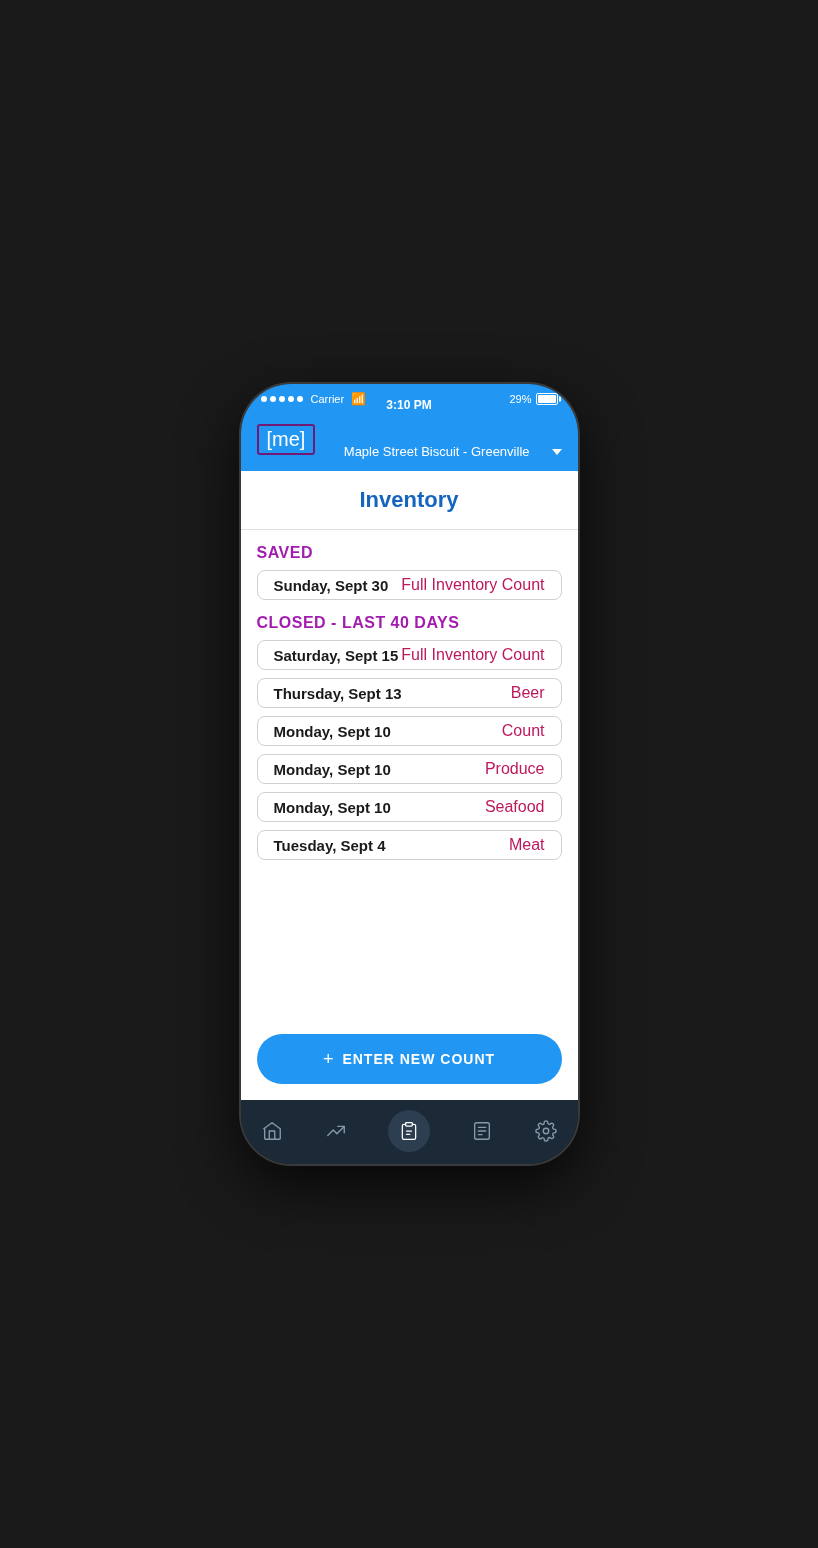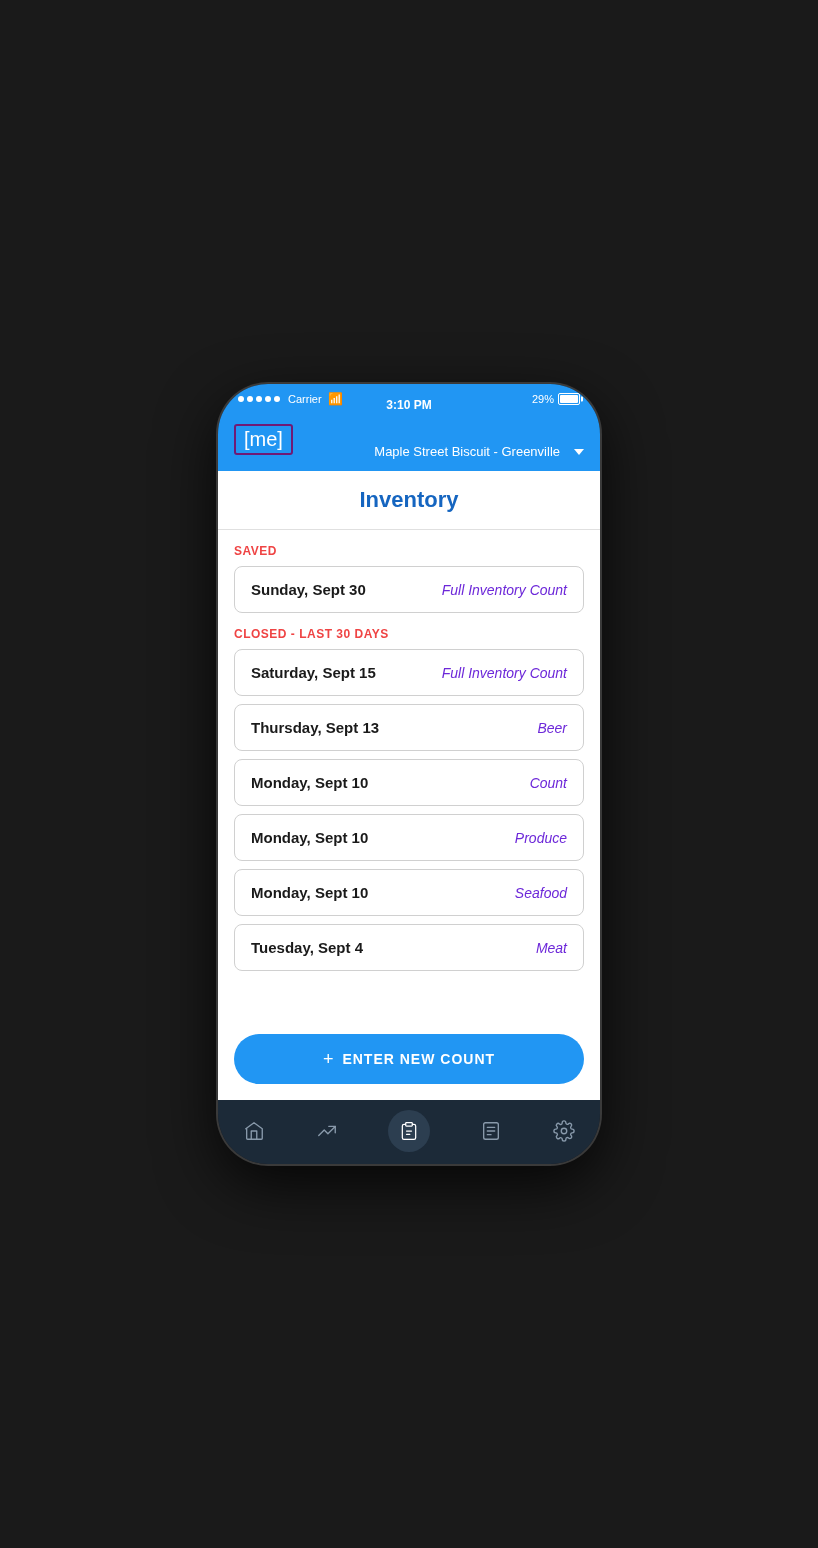--- a/index.html
+++ b/index.html
@@ -7,21 +7,21 @@
     body {
       background: #1a1a1a;
       display: flex;
       justify-content: center;
       align-items: center;
       min-height: 100vh;
       font-family: -apple-system, BlinkMacSystemFont, 'Helvetica Neue', Arial, sans-serif;
     }
 
     .phone-frame {
-      width: 382px;
+      width: 337px;
       height: 780px;
       background: #1c1c1e;
       border-radius: 50px;
       box-shadow: 0 0 0 2px #3a3a3a, 0 20px 60px rgba(0,0,0,0.8);
       overflow: hidden;
       position: relative;
       display: flex;
       flex-direction: column;
     }
 
@@ -129,21 +129,21 @@
       font-size: 20px;
       font-weight: 300;
       border: 2px solid #701a75;
       padding: 2px 8px;
       border-radius: 3px;
     }
 
     .location-selector {
       display: flex;
       align-items: center;
-      gap: 12px;
+      gap: 20px;
       color: white;
       font-size: 13px;
       margin-top: 24px;
     }
 
     .chevron-down {
       width: 0;
       height: 0;
       border-left: 5px solid transparent;
       border-right: 5px solid transparent;
@@ -171,52 +171,51 @@
       color: #1565c0;
     }
 
     .content-area {
       flex: 1;
       padding: 14px 16px;
       overflow-y: auto;
     }
 
     .section-label {
-      font-size: 12px;
+      font-size: 16px;
       font-weight: 700;
-      color: #ef4444;
+      color: #a21caf;
       letter-spacing: 0.5px;
       margin-bottom: 8px;
     }
 
     .inventory-card {
       border: 1px solid #d0d0d0;
       border-radius: 8px;
-      padding: 14px 16px;
+      padding: 5px 16px;
       display: flex;
       justify-content: space-between;
       align-items: center;
       margin-bottom: 8px;
       background: white;
     }
 
     .inventory-card:last-child {
       margin-bottom: 0;
     }
 
     .card-date {
       font-size: 15px;
       font-weight: 700;
       color: #1a1a1a;
     }
 
     .card-type {
-      font-size: 14px;
-      color: #6d28d9;
-      font-style: italic;
+      font-size: 16px;
+      color: #be185d;
     }
 
     .section-group {
       margin-bottom: 14px;
     }
 
     .bottom-action {
       padding: 12px 16px 16px;
       background: white;
       flex-shrink: 0;
@@ -331,21 +330,21 @@
 
       <div class="section-group">
         <div class="section-label">SAVED</div>
         <div class="inventory-card">
           <span class="card-date">Sunday, Sept 30</span>
           <span class="card-type">Full Inventory Count</span>
         </div>
       </div>
 
       <div class="section-group">
-        <div class="section-label">CLOSED - LAST 30 DAYS</div>
+        <div class="section-label">CLOSED - LAST 40 DAYS</div>
 
         <div class="inventory-card">
           <span class="card-date">Saturday, Sept 15</span>
           <span class="card-type">Full Inventory Count</span>
         </div>
         <div class="inventory-card">
           <span class="card-date">Thursday, Sept 13</span>
           <span class="card-type">Beer</span>
         </div>
         <div class="inventory-card">

